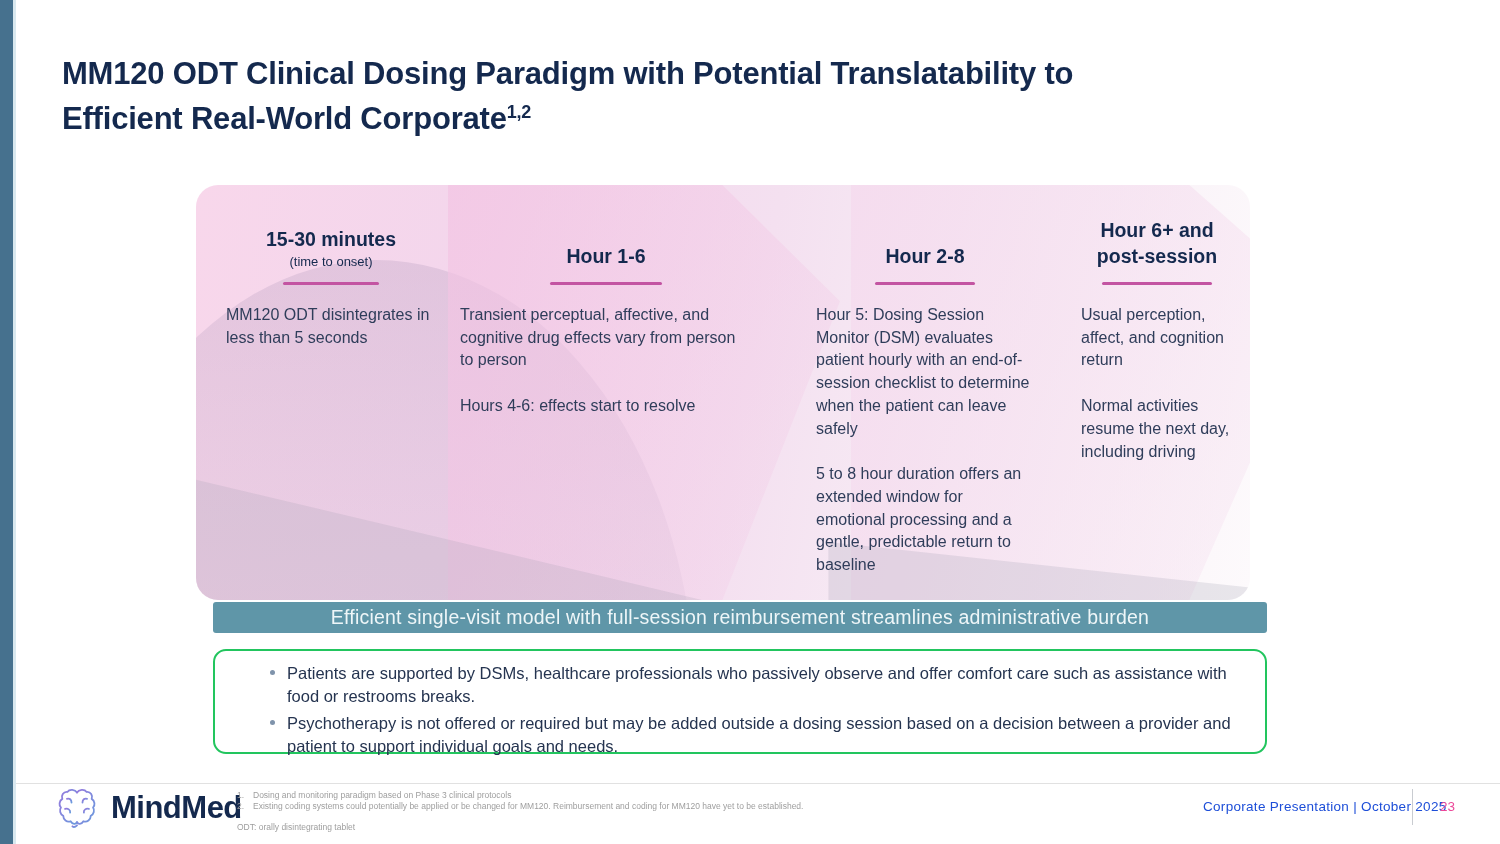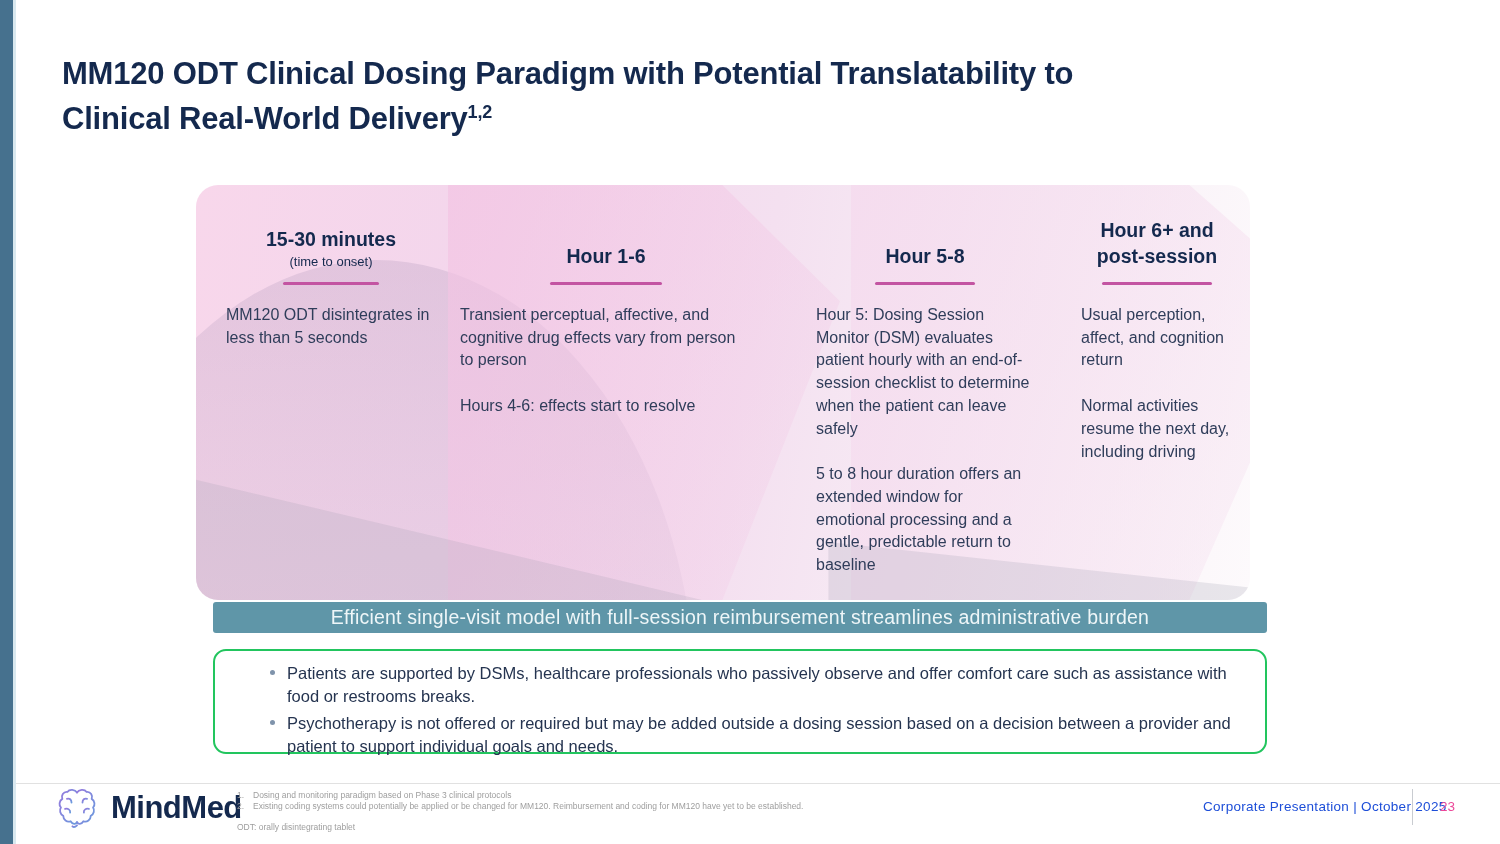--- a/index.html
+++ b/index.html
@@ -75,21 +75,21 @@
 </style>
 </head>
 <body>
 
 <div class="slide">
   <div class="leftbar"></div>
   <div class="leftbar-edge"></div>
 
   <h1 class="title">
     <div>MM120 ODT Clinical Dosing Paradigm with Potential Translatability to</div>
-    <div><span>Clinical Real-World Delivery</span><sup>1,2</sup></div>
+    <div><span>Efficient Real-World Corporate</span><sup>1,2</sup></div>
   </h1>
 
   <div class="panel">
     <div class="shape dome"></div>
     <div class="shape chevA"></div>
     <div class="shape chevB"></div>
     <div class="shape wedgeL"></div>
     <div class="shape wedgeR"></div>
 
     <div class="col col1">
@@ -109,21 +109,21 @@
         <div class="rule w112"></div>
       </div>
       <div class="paras">
         <p>Transient perceptual, affective, and cognitive drug effects vary from person to person</p>
         <p>Hours 4-6: effects start to resolve</p>
       </div>
     </div>
 
     <div class="col col3">
       <div class="colhead">
-        <div class="h">Hour 5-8</div>
+        <div class="h">Hour 2-8</div>
         <div class="rule w100"></div>
       </div>
       <div class="paras">
         <p>Hour 5: Dosing Session Monitor (DSM) evaluates patient hourly with an end-of-session checklist to determine when the patient can leave safely</p>
         <p>5 to 8 hour duration offers an extended window for emotional processing and a gentle, predictable return to baseline</p>
       </div>
     </div>
 
     <div class="col col4">
       <div class="colhead">

